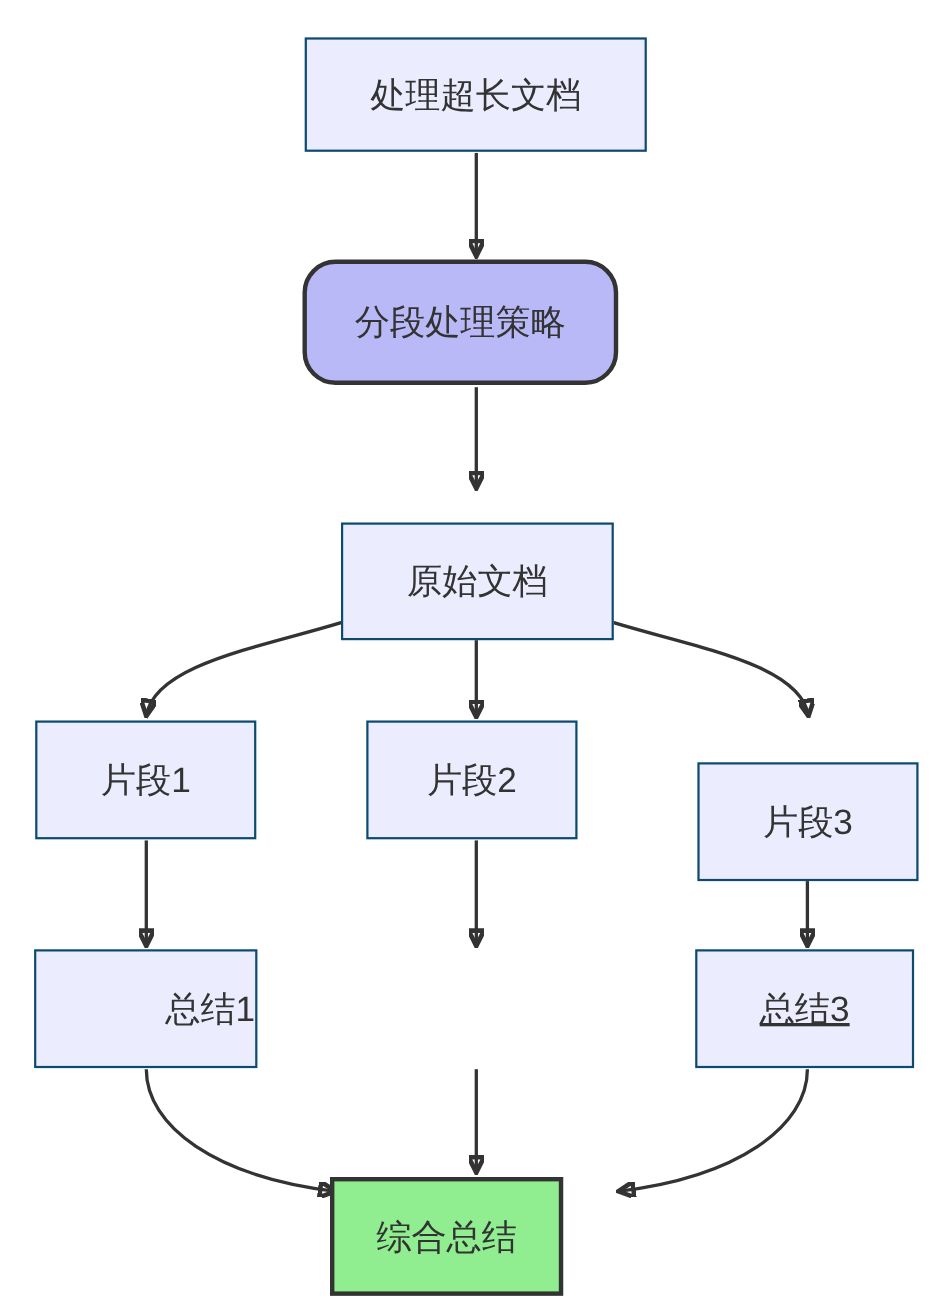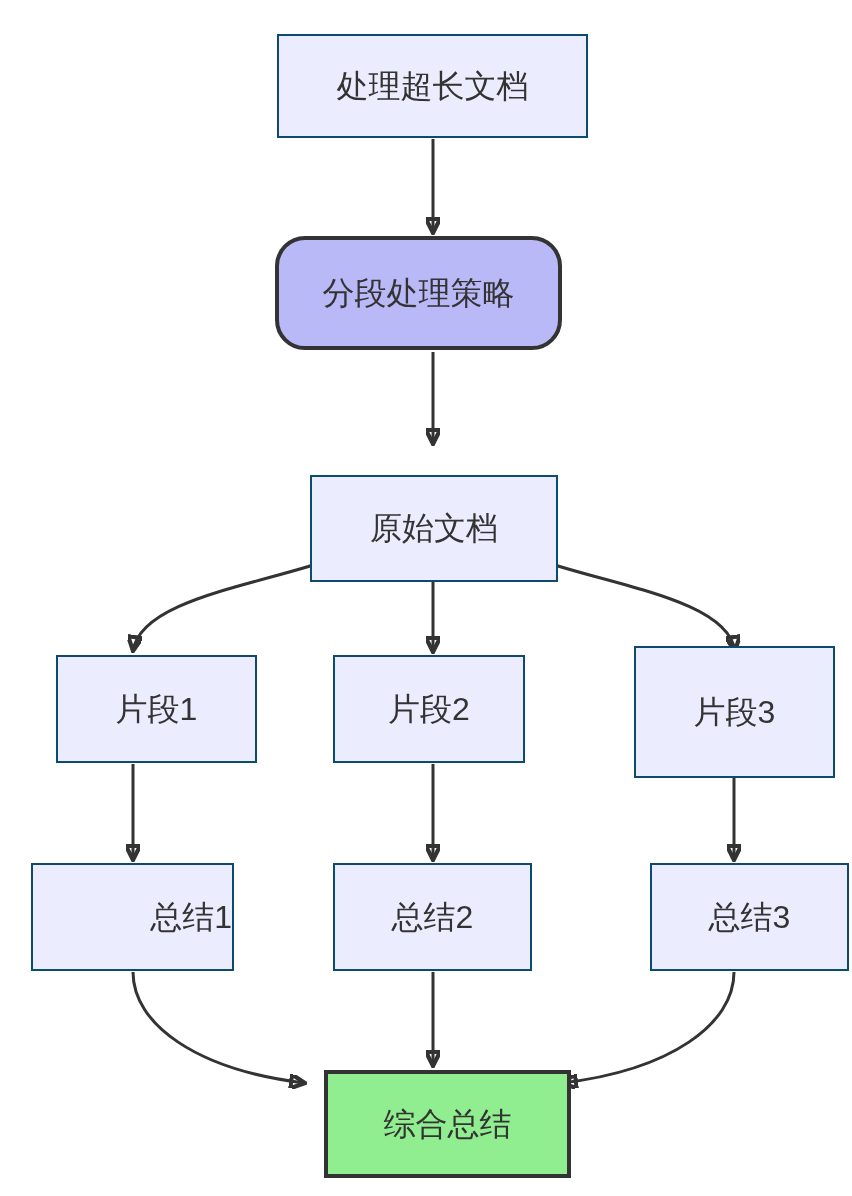--- a/index.html
+++ b/index.html
@@ -45,27 +45,27 @@
     border: 4px solid #333333;
   }
   .node.em-green {
     background: #90EE90;
     border: 4px solid #333333;
   }
   
   .n-a  { left: 277px; top: 34px;   width: 311px; height: 104px; }
   .n-b  { left: 275px; top: 236px;  width: 287px; height: 114px; border-radius: 30px; }
   .n-c  { left: 310px; top: 447px;  width: 248px; height: 107px; margin-top: 28px; }
-  .n-d1 { left: 32px;  top: 655px;  width: 201px; height: 108px; margin-left: 24px; }
+  .n-d1 { left: 32px;  top: 655px;  width: 201px; height: 108px; }
   .n-d2 { left: 333px; top: 655px;  width: 192px; height: 108px; }
-  .n-d3 { left: 634px; top: 646px;  width: 201px; height: 132px; }
+  .n-d3 { left: 634px; top: 693px;  width: 201px; height: 108px; }
   .n-e1 { left: 31px;  top: 863px;  width: 203px; height: 108px; justify-content: flex-end; }
   .n-e2 { left: 333px; top: 863px;  width: 199px; height: 108px; }
-  .n-e3 { left: 650px; top: 863px;  width: 199px; height: 108px; }
-  .n-f  { left: 324px; top: 1070px; width: 247px; height: 108px; text-align: center; }
+  .n-e3 { left: 632px; top: 863px;  width: 199px; height: 108px; text-decoration: underline; }
+  .n-f  { left: 300px; top: 1070px; width: 212px; height: 108px; text-align: center; }
 </style>
 </head>
 <body>
 
 <div class="canvas">
 
   <svg class="edges" width="852" height="1196" viewBox="0 0 852 1196" aria-hidden="true">
     <defs>
       <marker id="arrow" viewBox="0 0 10 10" refX="10" refY="5" markerUnits="userSpaceOnUse" markerWidth="18" markerHeight="14" orient="auto">
         <path d="M 0 0 L 10 5 L 0 10 z" fill="#333333" stroke="none"></path>
@@ -105,23 +105,20 @@
   </div>
 
   <div class="node n-d3">
     <span>片段3</span>
   </div>
 
   <div class="node n-e1">
     <span>总结1</span>
   </div>
 
-  <div class="node n-e2">
-    <span>总结2</span>
-  </div>
 
   <div class="node n-e3">
     <span>总结3</span>
   </div>
 
   <div class="node em-green n-f">
     <span>综合总结</span>
   </div>
 
 </div>

